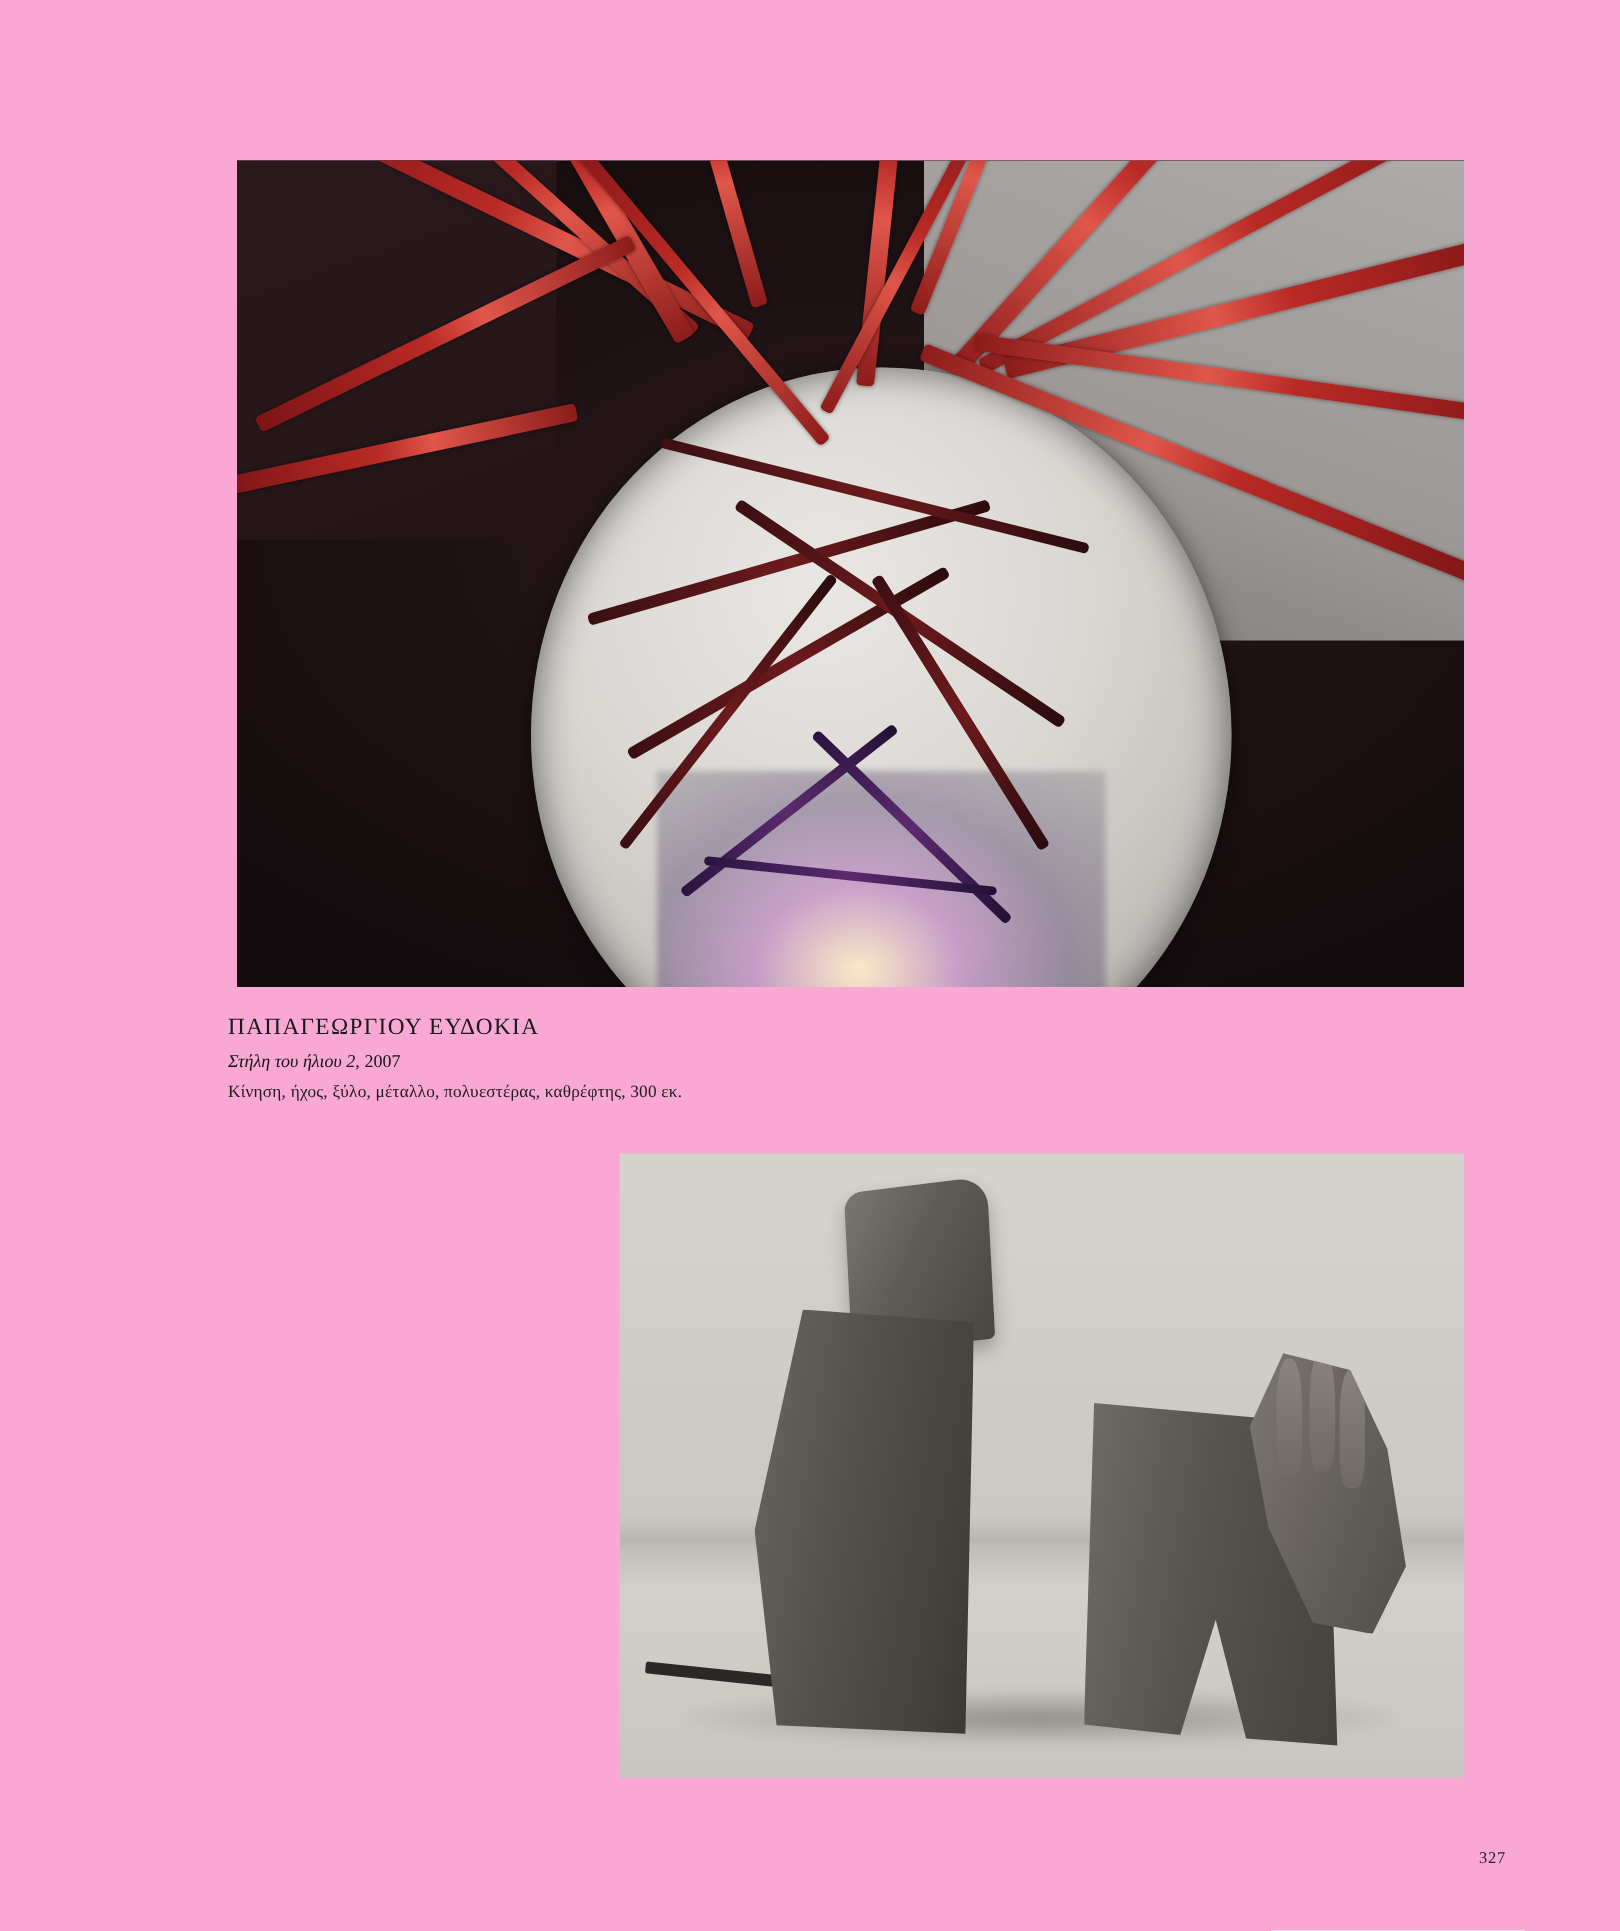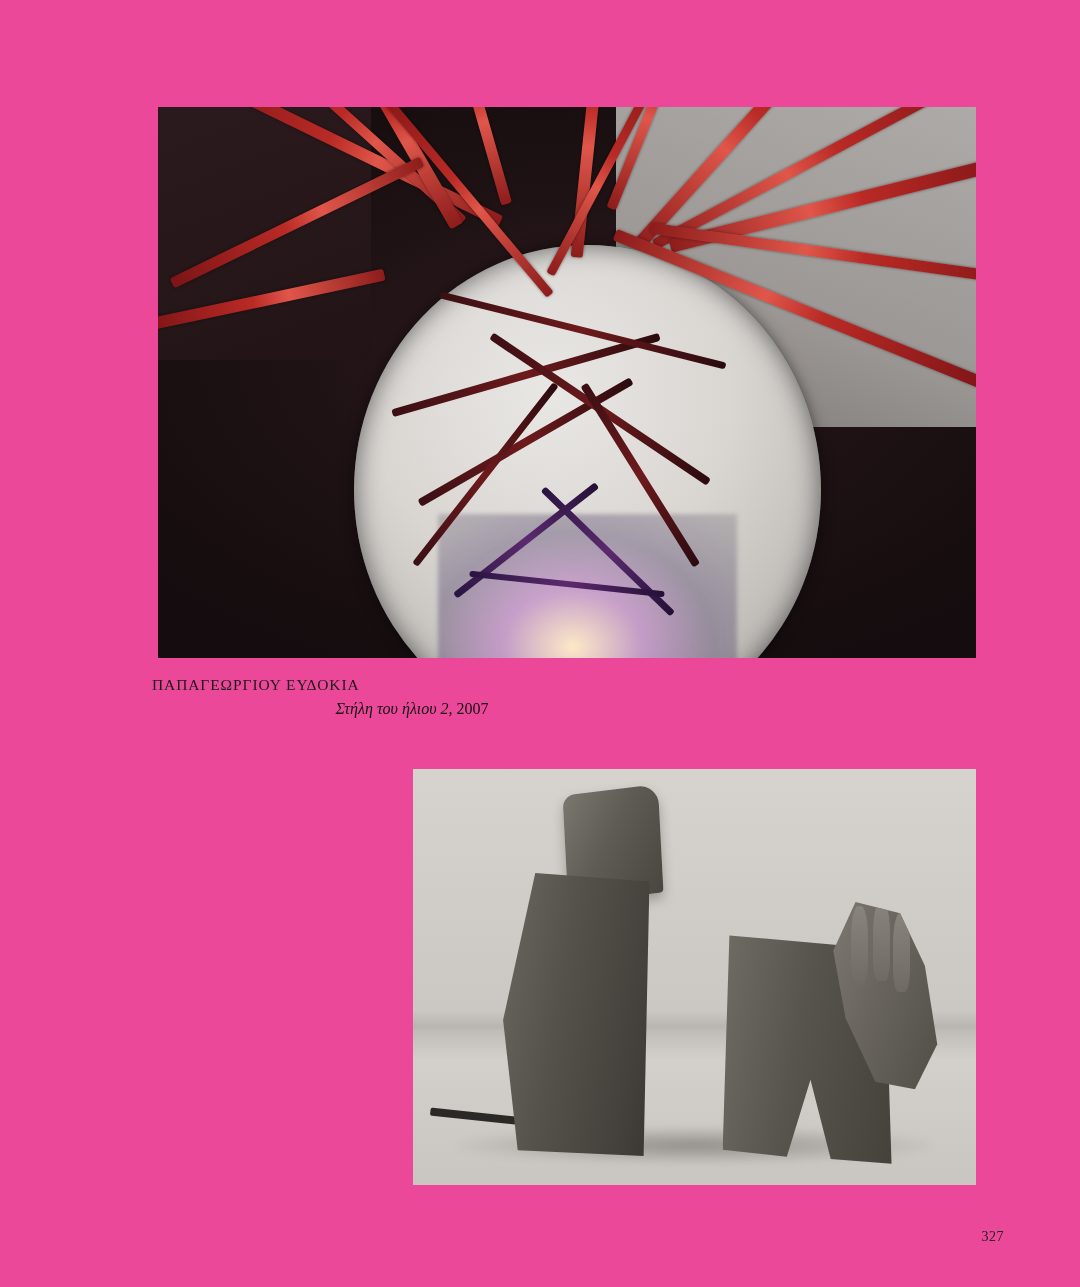--- a/index.html
+++ b/index.html
@@ -11,21 +11,21 @@
     width: 1080px;
     height: 1287px;
     position: relative;
     font-family: "Liberation Serif", serif;
     color: #1a1a1a;
     overflow: hidden;
   }
   .page {
     position: absolute;
     inset: 0;
-    background: #ec4899;
+    background: #f9a8d4;
   }
 
   
   .fig1 {
     position: absolute;
     left: 158px;
     top: 107px;
     width: 818px;
     height: 551px;
     background: #1b1013;
@@ -110,24 +110,23 @@
     width: 330px;
   }
   .artist {
     font-size: 15.5px;
     letter-spacing: 0.9px;
     color: #1a1a1a;
     margin: 0 0 6px 0;
     font-family: "Liberation Serif", serif;
   }
   .title-line {
-    font-size: 16px;
+    font-size: 12px;
     margin: 0 0 7px 0;
     color: #111;
-    text-align: center;
   }
   .title-line .it {
     font-style: italic;
   }
   .materials {
     font-size: 11.5px;
     margin: 0;
     color: #1d1d1d;
     letter-spacing: 0.15px;
   }
@@ -222,21 +221,21 @@
     background: #2b2926;
     border-radius: 2px;
     transform: rotate(6deg);
   }
 
   
   .pageno {
     position: absolute;
     right: 76px;
     bottom: 42px;
-    font-size: 14px;
+    font-size: 11px;
     color: #222;
     letter-spacing: 0.5px;
     margin-left: 16px;
   }
 </style>
 </head>
 <body>
 
 <div class="page">
 
@@ -272,20 +271,21 @@
     <div class="spike violet" style="left:44%; top:80%; width:22%; height:1.2%; transform:rotate(44deg);"></div>
     <div class="spike violet" style="left:38%; top:86%; width:24%; height:1.0%; transform:rotate(6deg);"></div>
   </div>
 
   <div class="cap1">
     <p class="artist">ΠΑΠΑΓΕΩΡΓΙΟΥ  ΕΥΔΟΚΙΑ</p>
     <p class="title-line">
       <span class="it">Στήλη του ήλιου 2,</span>
       <span>2007</span>
     </p>
+    <p class="materials">Κίνηση, ήχος, ξύλο, μέταλλο, πολυεστέρας, καθρέφτης, 300 εκ.</p>
   </div>
 
   <div class="fig2">
     <div class="bg"></div>
     <div class="floor"></div>
     <div class="shadow"></div>
     <div class="cable"></div>
     <div class="slab top"></div>
     <div class="slab left"></div>
     <div class="slab right"></div>

